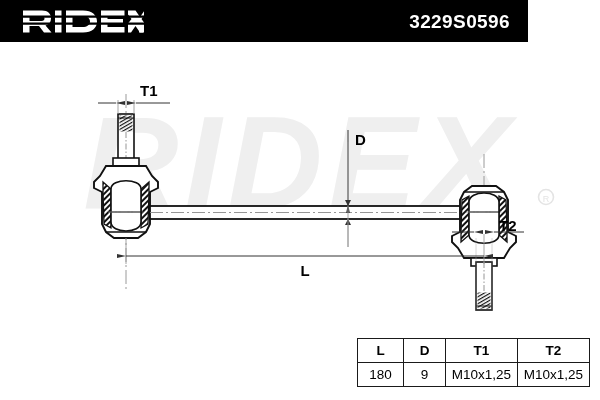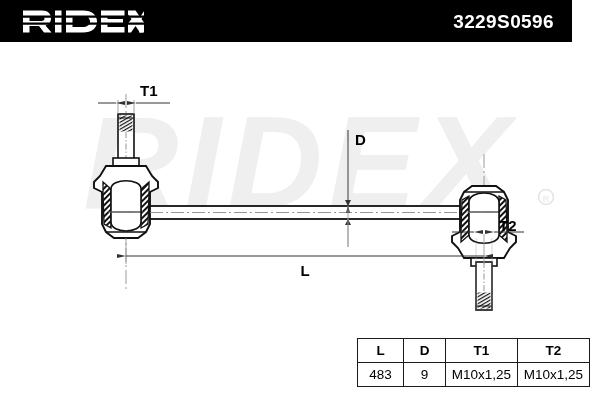--- a/index.html
+++ b/index.html
@@ -12,21 +12,21 @@
     height: 400px;
     position: relative;
     overflow: hidden;
     font-family: "Liberation Sans", sans-serif;
   }
 
   
   #header {
     position: absolute;
     left: 0; top: 0;
-    width: 572px; height: 42px;
+    width: 528px; height: 42px;
     background: #000000;
   }
   #logo {
     position: absolute;
     left: 22px; top: 9px;
     width: 122px; height: 25px;
   }
   #part-number {
     position: absolute;
     right: 18px; top: 9px;
@@ -263,21 +263,21 @@
       <thead>
         <tr>
           <th>L</th>
           <th>D</th>
           <th>T1</th>
           <th>T2</th>
         </tr>
       </thead>
       <tbody>
         <tr>
-          <td>483</td>
+          <td>180</td>
           <td>9</td>
           <td>M10x1,25</td>
           <td>M10x1,25</td>
         </tr>
       </tbody>
     </table>
   </div>
 
 </div>
 

